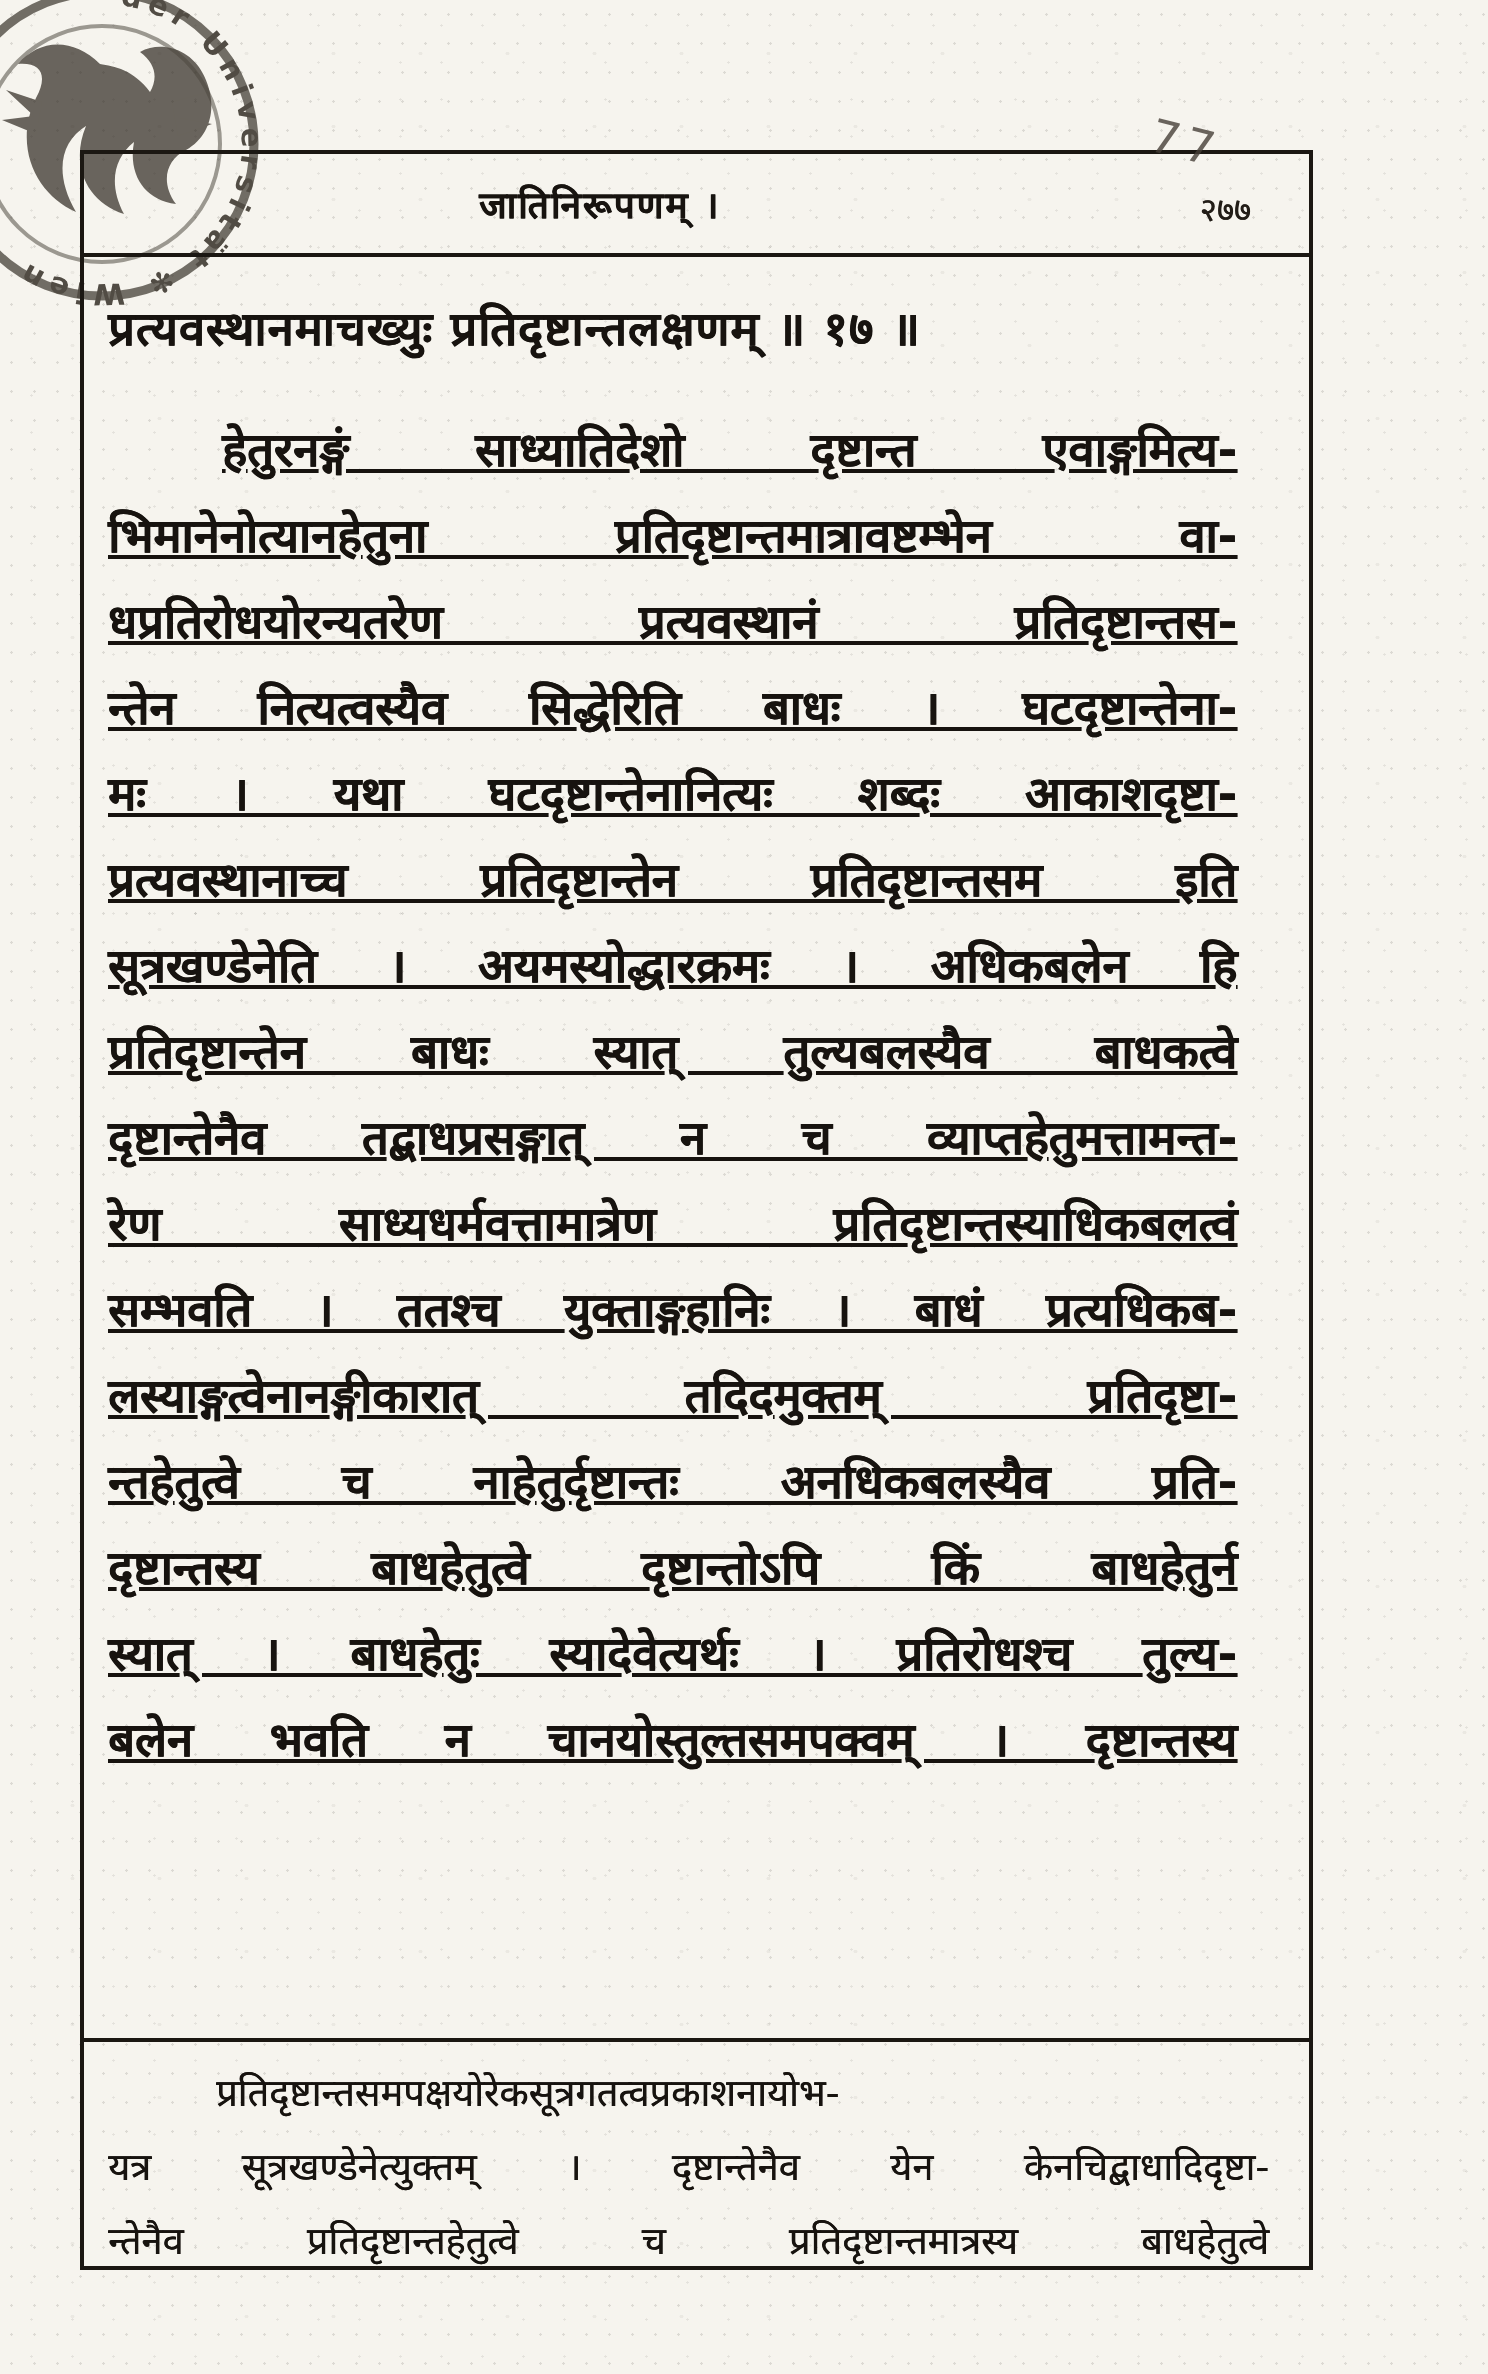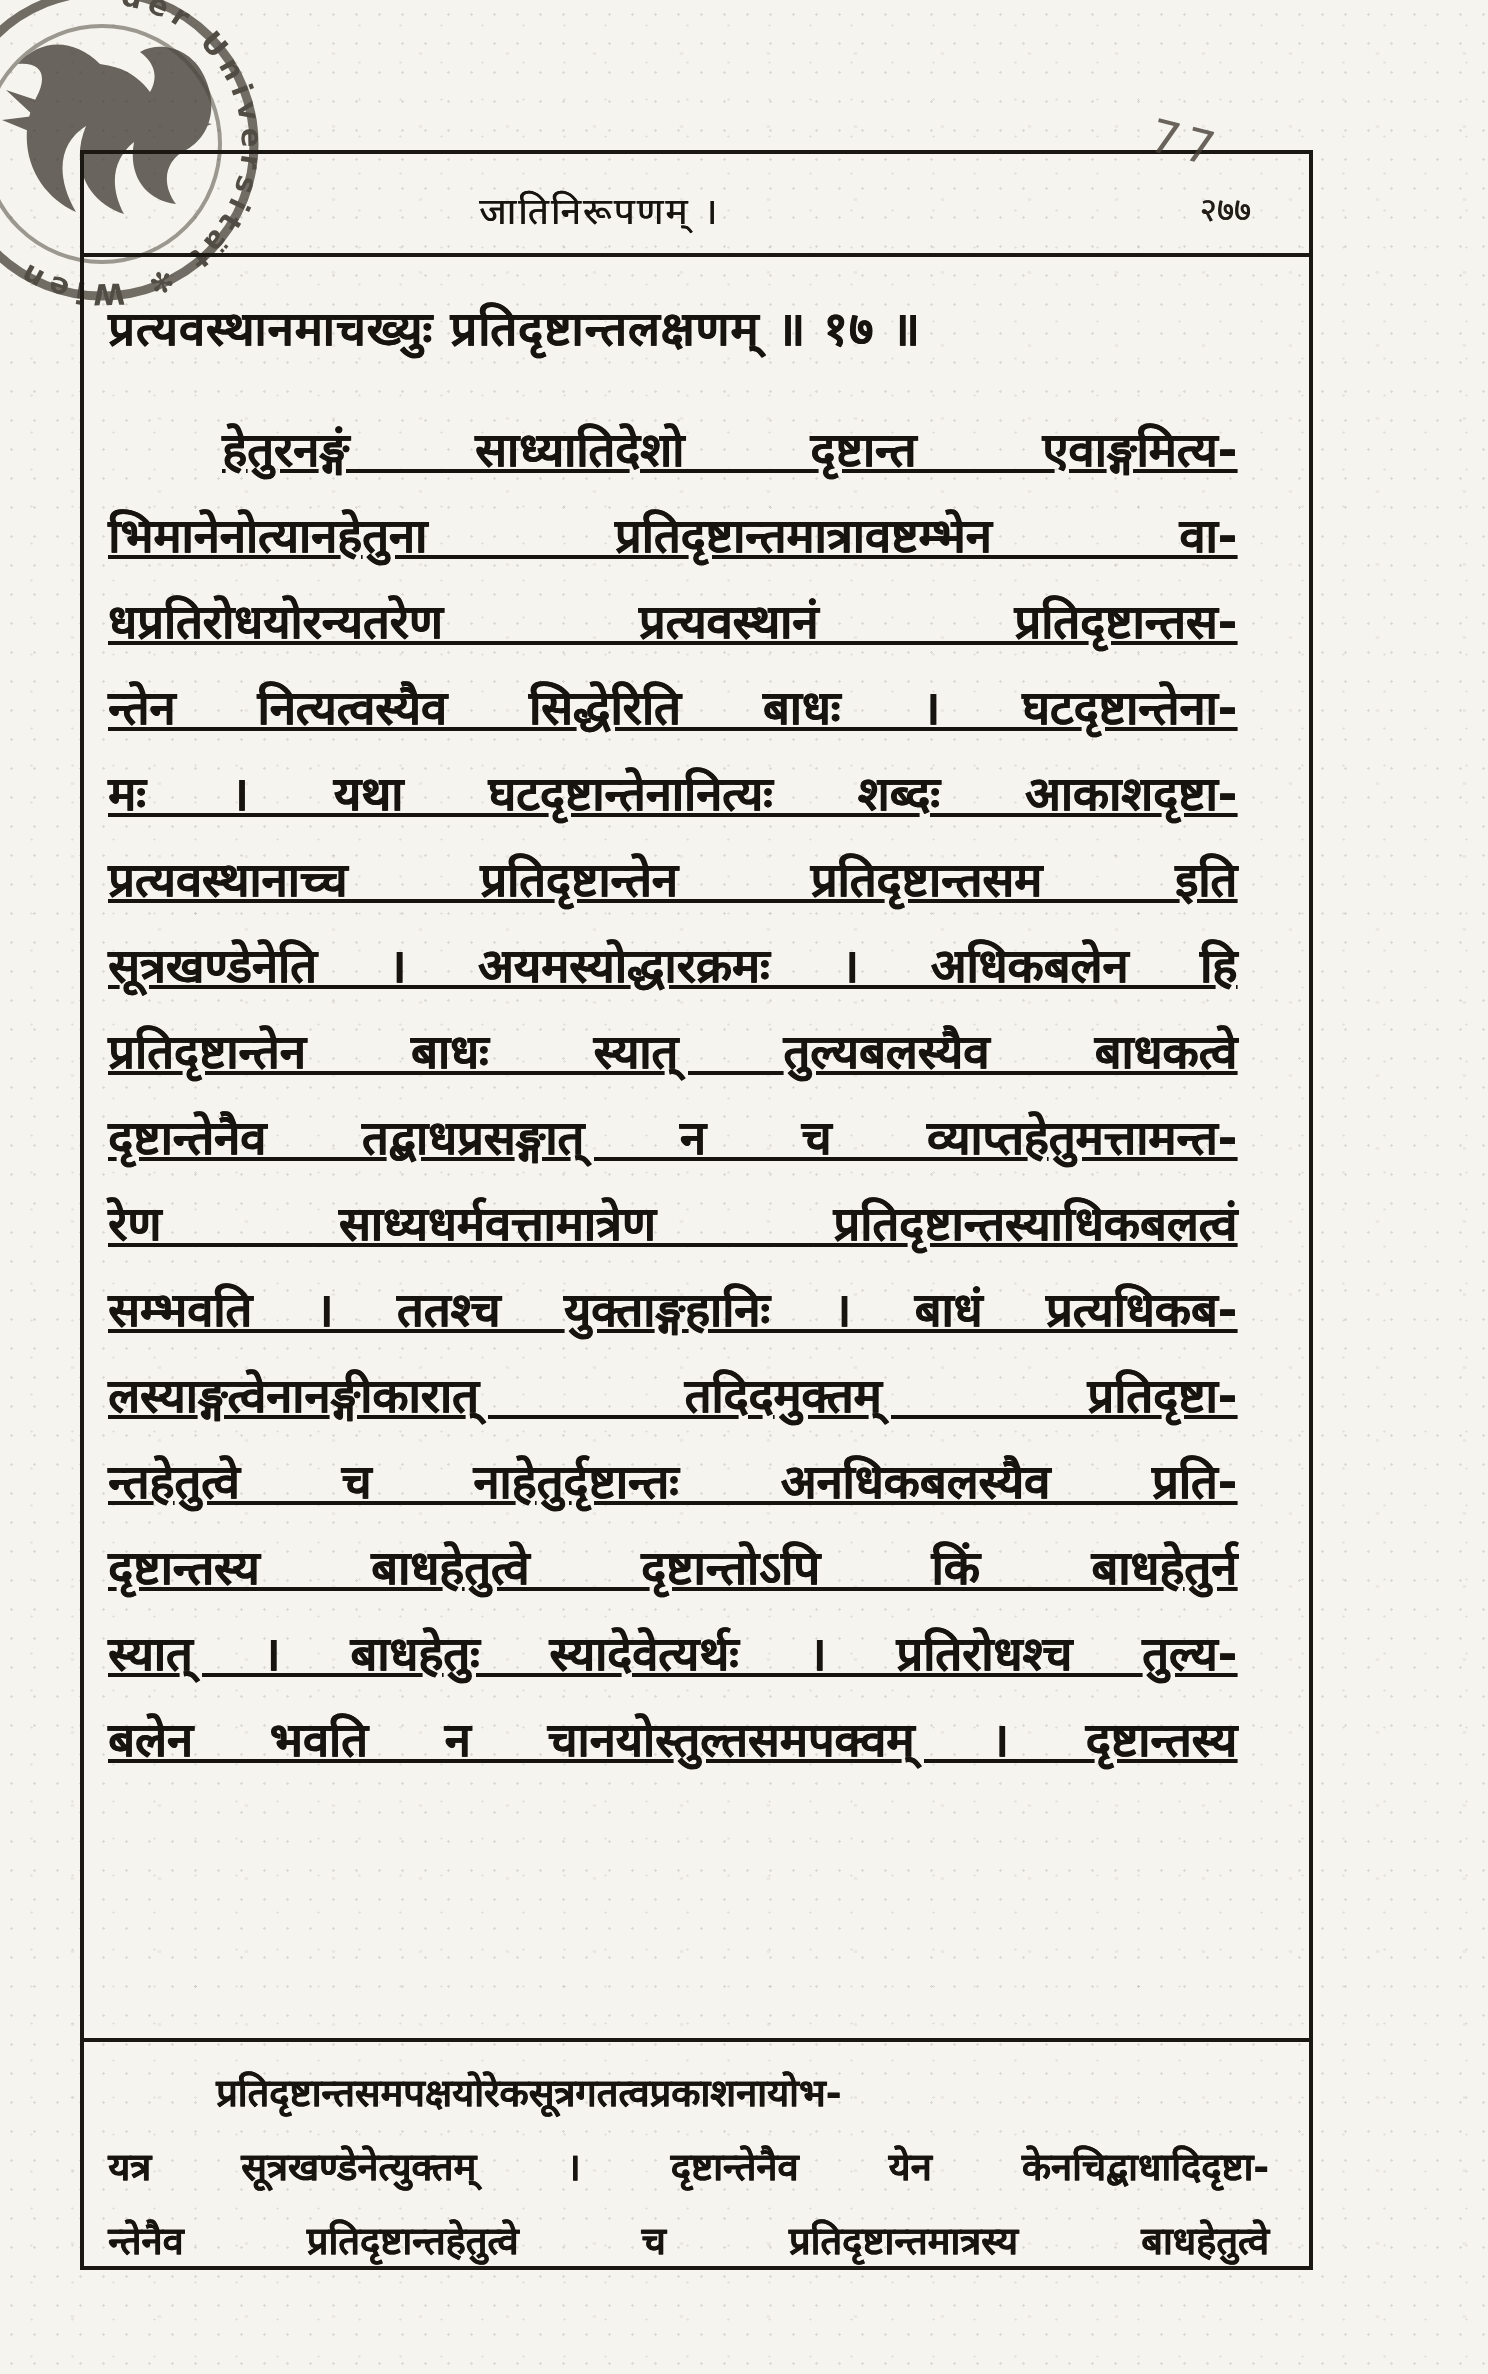--- a/index.html
+++ b/index.html
@@ -23,22 +23,22 @@
     position:absolute;left:80px;top:150px;
     width:1233px;height:2120px;
     border:4px solid #1b1712;
     box-sizing:border-box;
   }
   .header-row{
     position:relative;height:99px;
     border-bottom:4px solid #1b1712;
   }
   .header-title{
-    position:absolute;left:395px;top:30px;
-    font-size:37px;font-weight:400;letter-spacing:2px;
+    position:absolute;left:395px;top:24px;
+    font-size:37px;font-weight:700;letter-spacing:2px;
     text-shadow:.5px 0 0 currentColor;
   }
   .page-number{
     position:absolute;right:58px;top:32px;
     font-size:33px;font-weight:400;color:#221d17;
     text-shadow:.5px 0 0 currentColor;
   }
   .handwritten-mark{
     position:absolute;right:88px;top:-38px;
     font-size:46px;color:rgba(70,63,55,.8);
@@ -65,21 +65,21 @@
     text-decoration:underline;
   }
   .bline.indent{ text-indent:114px; }
   
   .footnote-rule{
     position:absolute;left:0;right:0;top:1884px;
     border-top:4px solid #1b1712;
   }
   .footnote{
     position:absolute;left:24px;right:40px;top:1902px;
-    font-size:38px;font-weight:700;line-height:74px;
+    font-size:38px;font-weight:400;line-height:74px;
     text-shadow:.4px 0 0 currentColor;
   }
   .fline{
     text-align:justify;
     text-align-last:justify;
     white-space:nowrap;
   }
   .fline.indent{ text-indent:108px; }
   
   .stamp{

